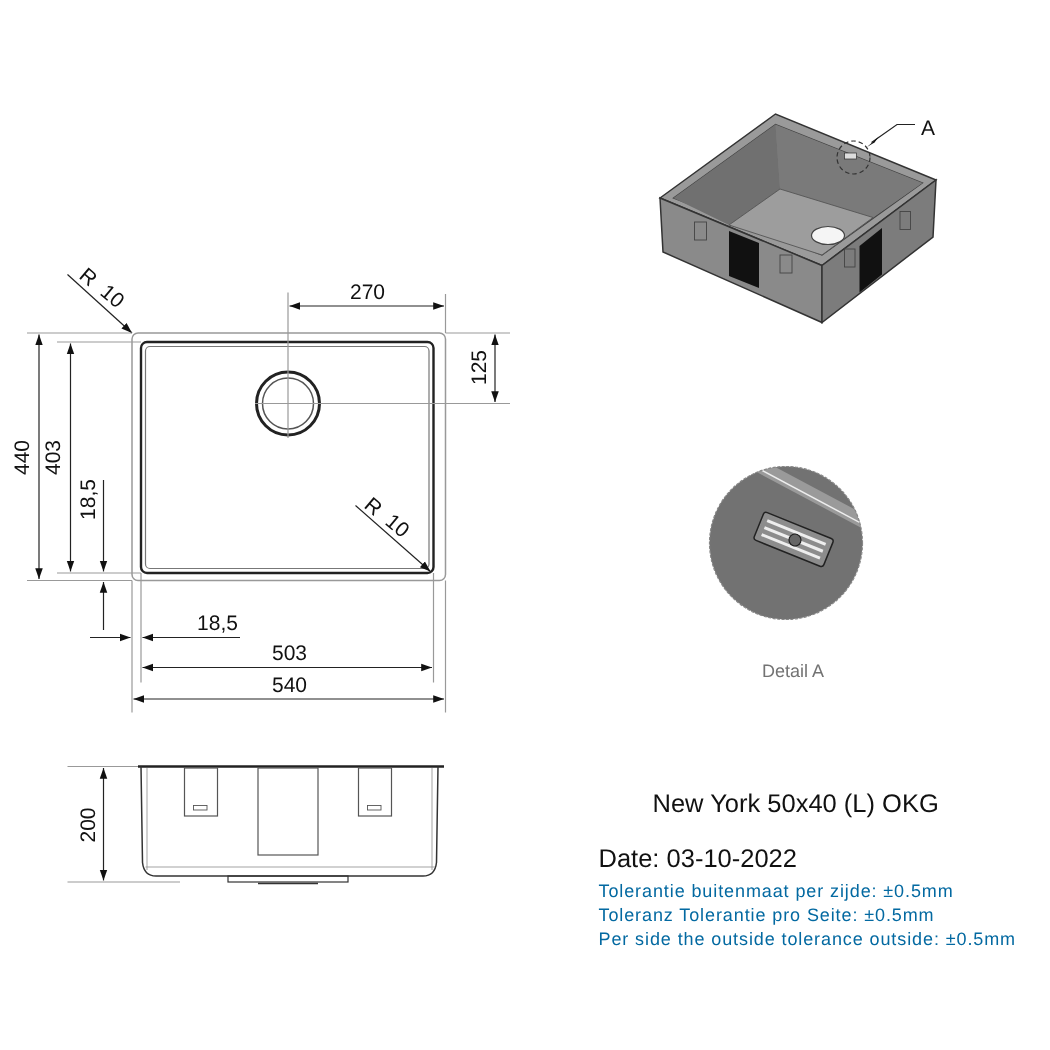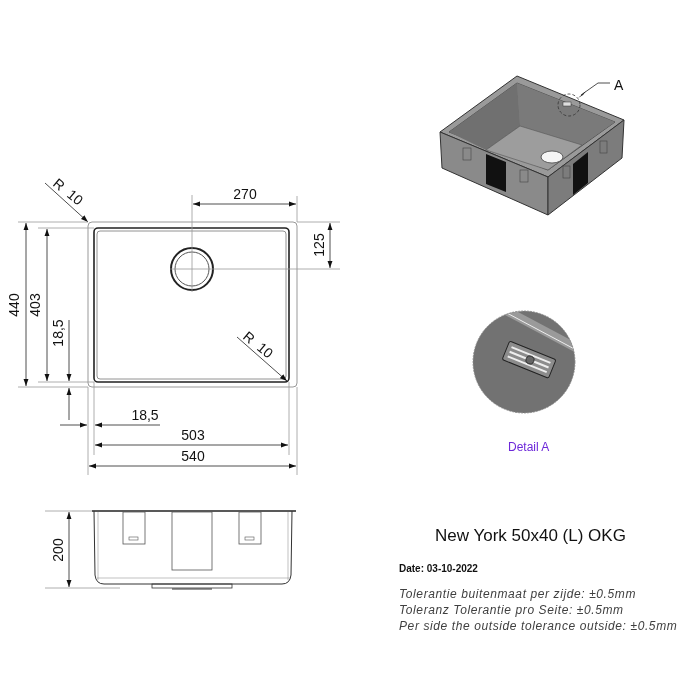--- a/index.html
+++ b/index.html
@@ -1,22 +1,22 @@
 <!DOCTYPE html>
 <html><head>
 <meta charset="utf-8">
 <style>
   html, body { margin:0; padding:0; background:#ffffff; }
   body { width:700px; height:700px; position:relative; overflow:hidden; font-family:"Liberation Sans", sans-serif; color:#111; }
   svg { position:absolute; left:0; top:0; }
   .dimtxt { font-family:"Liberation Sans", sans-serif; font-size:14px; fill:#111; }
   .title { position:absolute; left:399px; top:526px; font-size:17px; color:#111; white-space:nowrap;margin-left:36px; }
-  .date { position:absolute; left:399px; top:563px; font-size:10px; color:#111; white-space:nowrap;font-weight:bold; }
-  .tol { position:absolute; left:399px; font-size:12px; color:#404040; white-space:nowrap; letter-spacing:0.6px;font-style:italic; }
-  .detail-label { position:absolute; left:508px; top:440px; font-size:12px; color:#6d28d9; white-space:nowrap; }
+  .date { position:absolute; left:399px; top:563px; font-size:17px; color:#111; white-space:nowrap; }
+  .tol { position:absolute; left:399px; font-size:12px; color:#0369a1; white-space:nowrap; letter-spacing:0.6px; }
+  .detail-label { position:absolute; left:508px; top:440px; font-size:12px; color:#737373; white-space:nowrap; }
 </style>
 </head>
 <body>
 
 <svg width="700" height="700" viewBox="0 0 700 700">
   <defs>
     <marker id="arr" viewBox="0 0 10 10" refX="10" refY="5" markerWidth="9" markerHeight="9" orient="auto-start-reverse">
       <path d="M0,1.5 L10,5 L0,8.5 z" fill="#111"></path>
     </marker>
     <clipPath id="detailClip">

